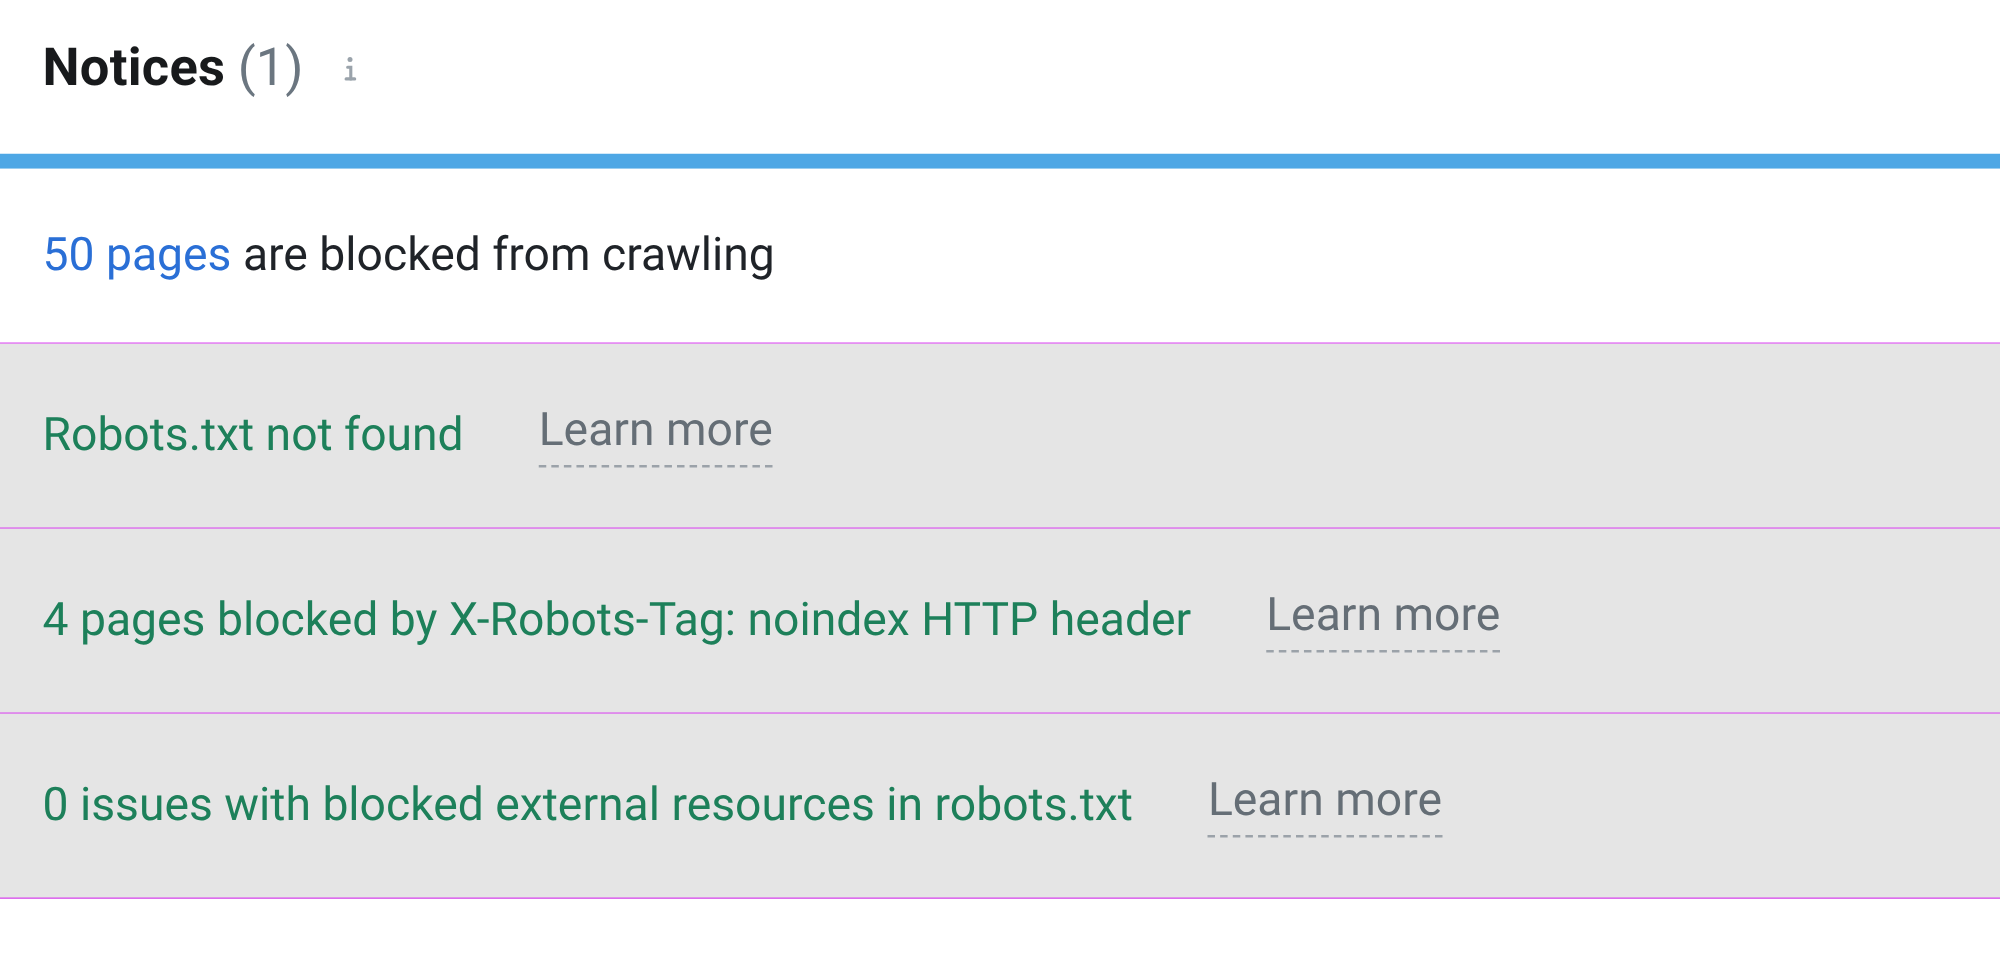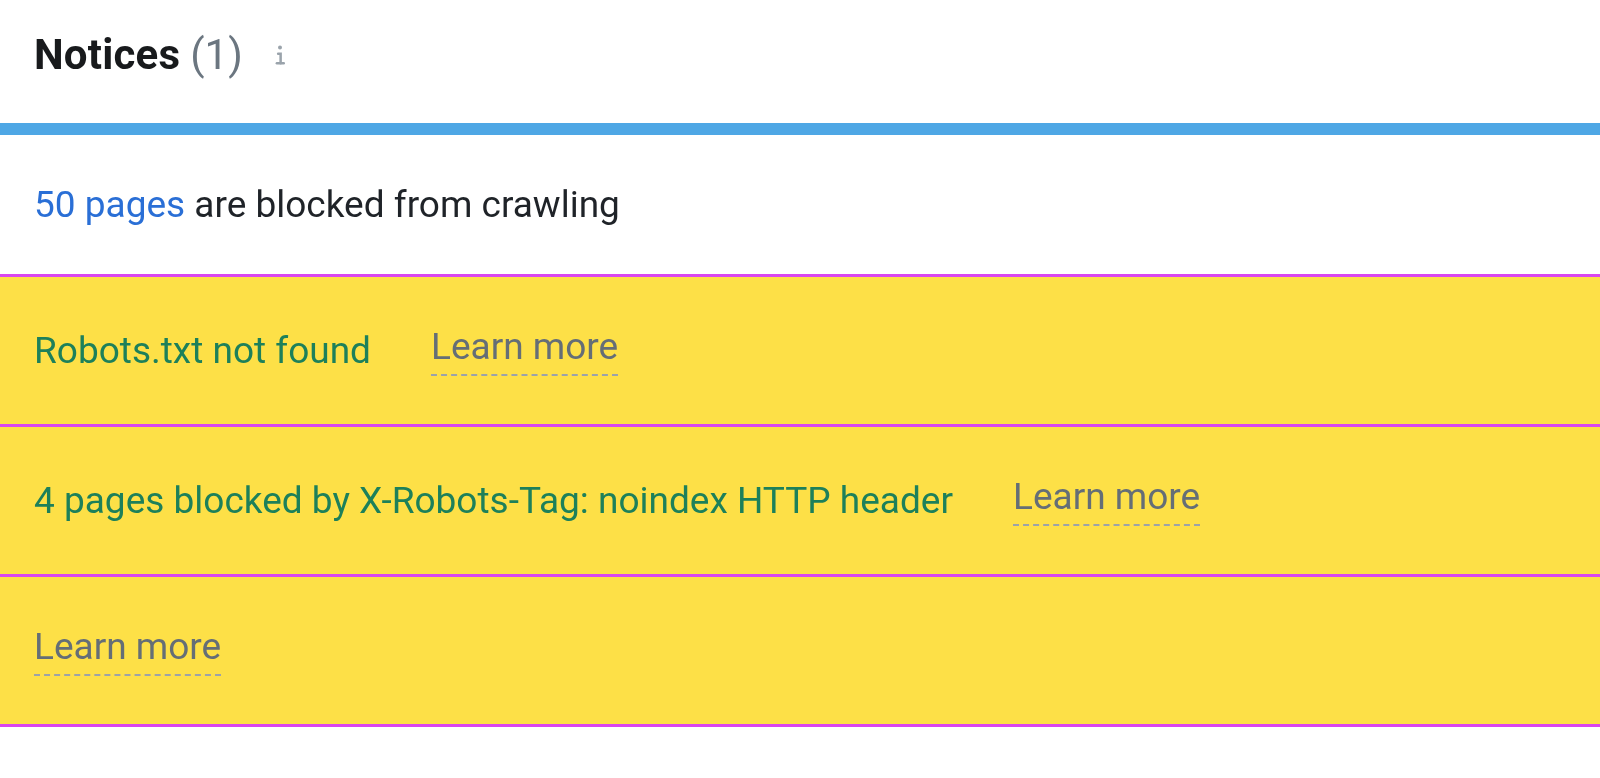--- a/index.html
+++ b/index.html
@@ -41,24 +41,24 @@
       background:#4ea7e5;
       width:100%;
     }
 
     .row {
       display:flex;
       align-items:center;
       gap:60px;
       padding:48px 34px;
       font-size:37px;
-      border-bottom:3px solid #d946ef;
+      border-bottom:1px solid #d946ef;
     }
     .row.primary { background:#ffffff; }
-    .row.sub { background:#fde047; }
+    .row.sub { background:#e5e5e5; }
 
     .lead-link {
       color:#2a6fd6;
       cursor:pointer;
     }
     .lead-text { color:#1f2328; }
     .lead-green { color:#1d805a; }
 
     .secondary-link {
       color:#656e76;
@@ -97,14 +97,15 @@
   <span class="lead-green">Robots.txt not found</span>
   <span class="secondary-link">Learn more</span>
 </div>
 
 <div class="row sub">
   <span class="lead-green">4 pages blocked by X-Robots-Tag: noindex HTTP header</span>
   <span class="secondary-link">Learn more</span>
 </div>
 
 <div class="row sub">
+  <span class="lead-green">0 issues with blocked external resources in robots.txt</span>
   <span class="secondary-link">Learn more</span>
 </div>
 
 </body></html>

